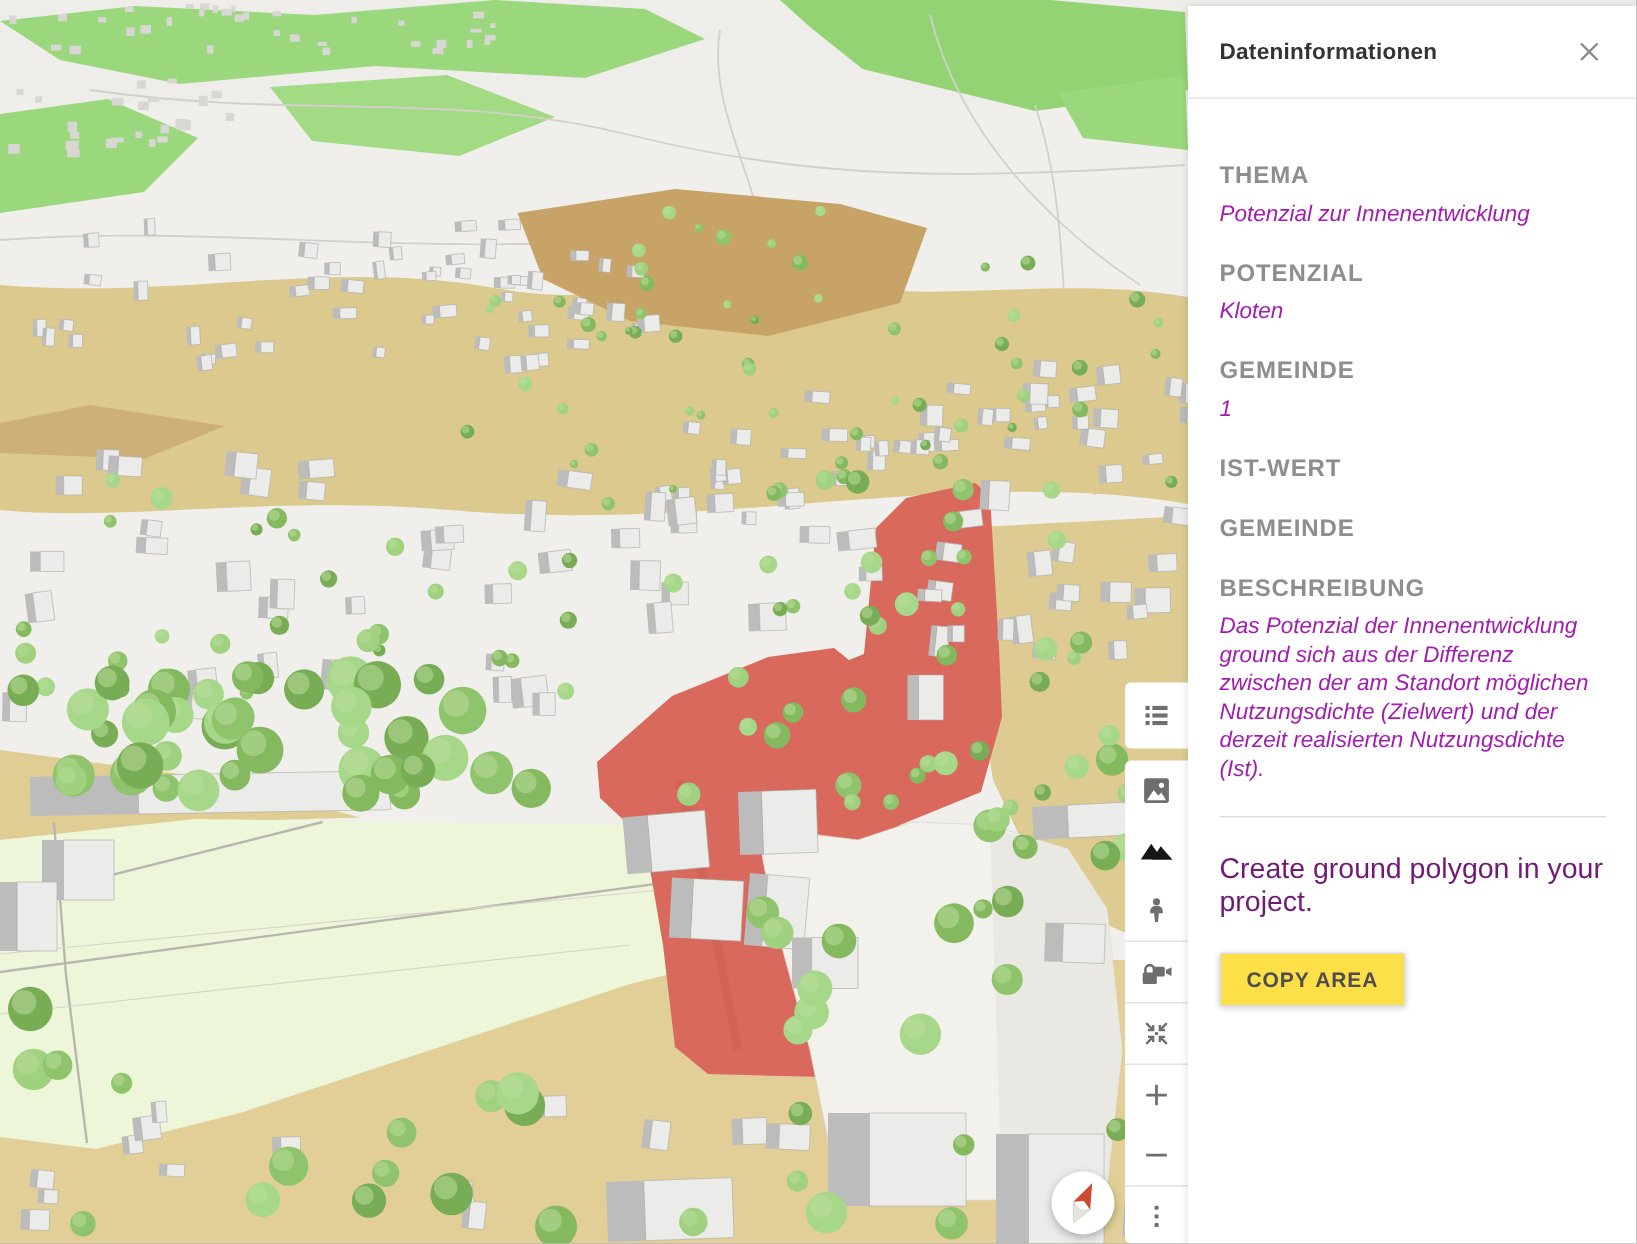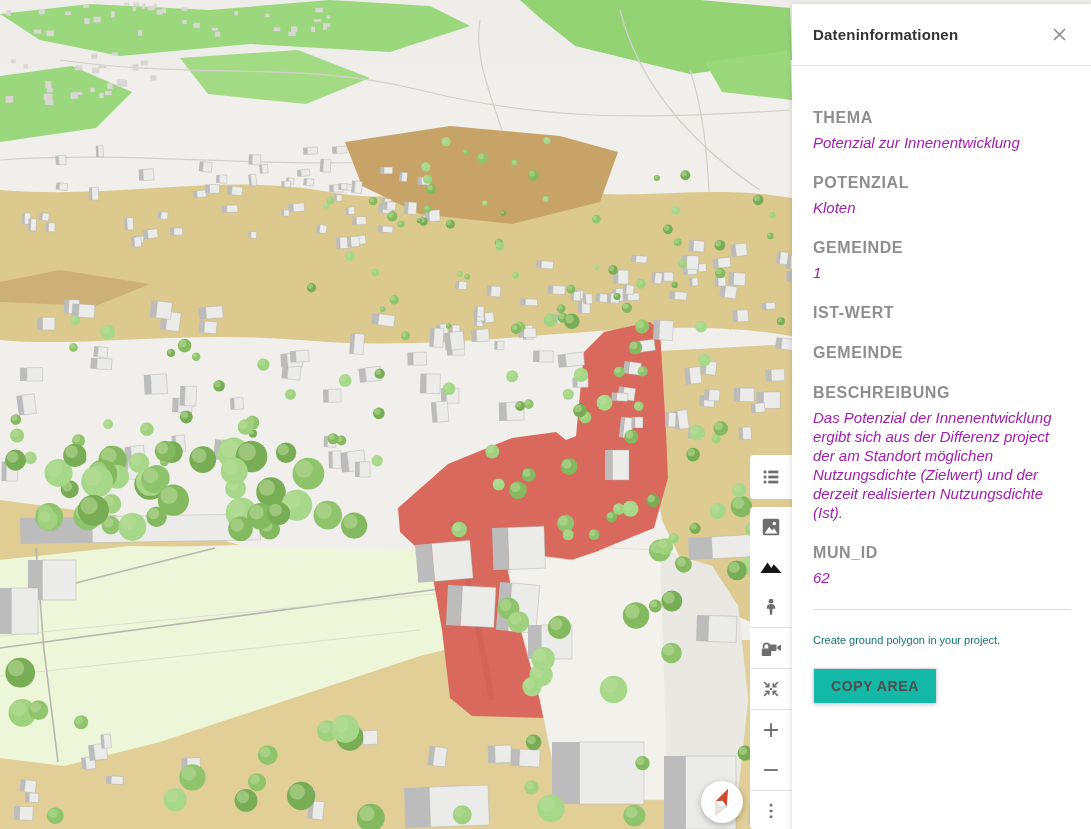--- a/index.html
+++ b/index.html
@@ -14,22 +14,22 @@
   .panel-header{height:62px;border-bottom:1px solid #e4e4e4;display:flex;align-items:center;
                 justify-content:space-between;padding:0 20px 0 21px;}
   .panel-title{font-size:15px;font-weight:700;color:#343434;letter-spacing:.2px;}
   .close-btn{width:24px;height:24px;display:flex;align-items:center;justify-content:center;
              cursor:pointer;border:none;background:none;padding:0;}
   .panel-body{padding:43px 20px 0 21px;}
   .field{margin-bottom:22px;}
   .field-label{font-size:16px;color:#8e8e8e;letter-spacing:.6px;margin-bottom:6px;font-weight:bold;}
   .field-value{font-size:15px;color:#a21caf;line-height:19px;font-style:italic;}
   .panel-hr{border:none;border-top:1px solid #dedede;margin:0 0 24px 0;}
-  .panel-hint{font-size:11px;color:#0f766e;margin-bottom:22px;}
-  .copy-btn{display:inline-block;background:#14b8a6;border:1px solid #dcdcdc;border-radius:2px;
+  .panel-hint{font-size:19px;color:#701a75;margin-bottom:22px;}
+  .copy-btn{display:inline-block;background:#fde047;border:1px solid #dcdcdc;border-radius:2px;
             padding:9px 17px;font-family:"Liberation Sans",sans-serif;font-size:14px;font-weight:700;
             color:#4e4e4e;letter-spacing:.6px;box-shadow:0 1px 4px rgba(0,0,0,.18);cursor:pointer;}
 
   
   .tb-single{position:absolute;left:750px;top:455px;width:42px;height:44px;background:#fff;
              border-radius:4px 0 0 4px;display:flex;align-items:center;justify-content:center;
              cursor:pointer;z-index:20;}
   .tb-strip{position:absolute;left:750px;top:507px;width:42px;height:322px;background:#fff;
             border-radius:4px 0 0 4px;display:flex;flex-direction:column;z-index:20;}
   .tb-btn{width:42px;height:40px;display:flex;align-items:center;justify-content:center;
@@ -1465,24 +1465,20 @@
         <div class="field-value">1</div>
       </div>
       <div class="field">
         <div class="field-label">IST-WERT</div>
       </div>
       <div class="field">
         <div class="field-label">GEMEINDE</div>
       </div>
       <div class="field">
         <div class="field-label">BESCHREIBUNG</div>
-        <div class="field-value">Das Potenzial der Innenentwicklung ergibt sich aus der Differenz project der am Standort möglichen Nutzungsdichte (Zielwert) und der derzeit realisierten Nutzungsdichte (Ist).</div>
-      </div>
-      <div class="field">
-        <div class="field-label">MUN_ID</div>
-        <div class="field-value">62</div>
+        <div class="field-value">Das Potenzial der Innenentwicklung ground sich aus der Differenz zwischen der am Standort möglichen Nutzungsdichte (Zielwert) und der derzeit realisierten Nutzungsdichte (Ist).</div>
       </div>
       <hr class="panel-hr">
       <div class="panel-hint">Create ground polygon in your project.</div>
       <button class="copy-btn">COPY AREA</button>
     </div>
   </aside>
 </div>
 
 </body></html>

